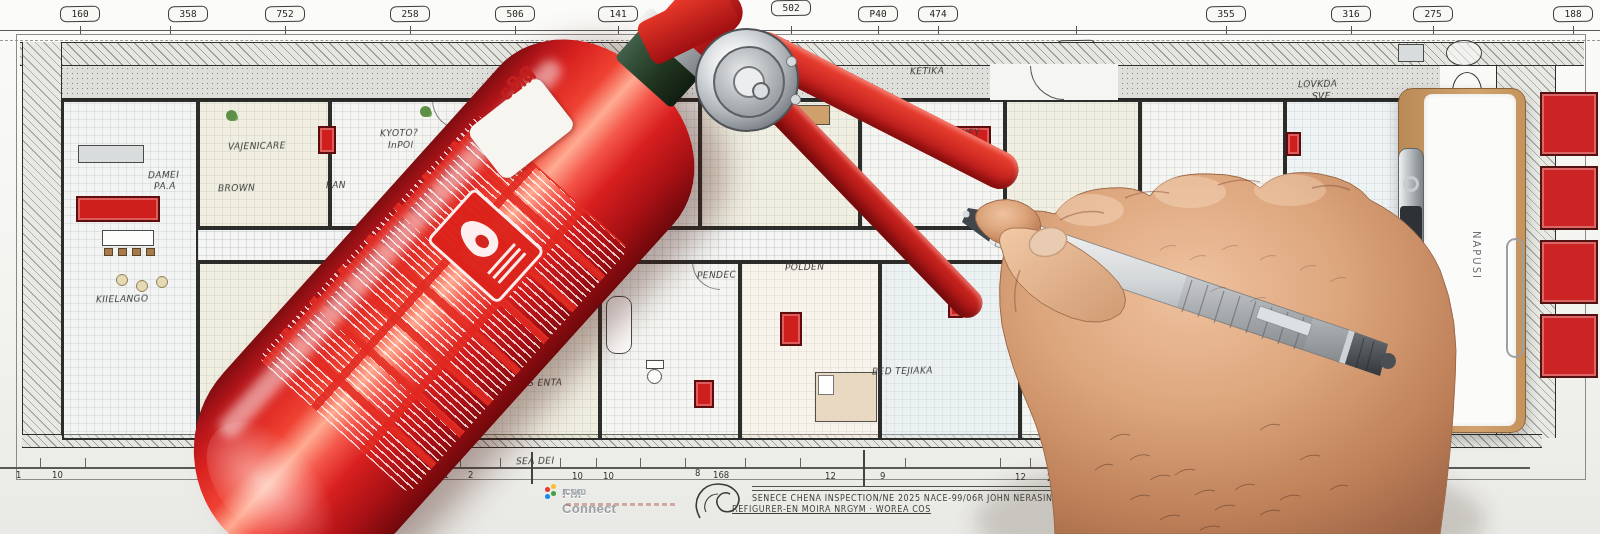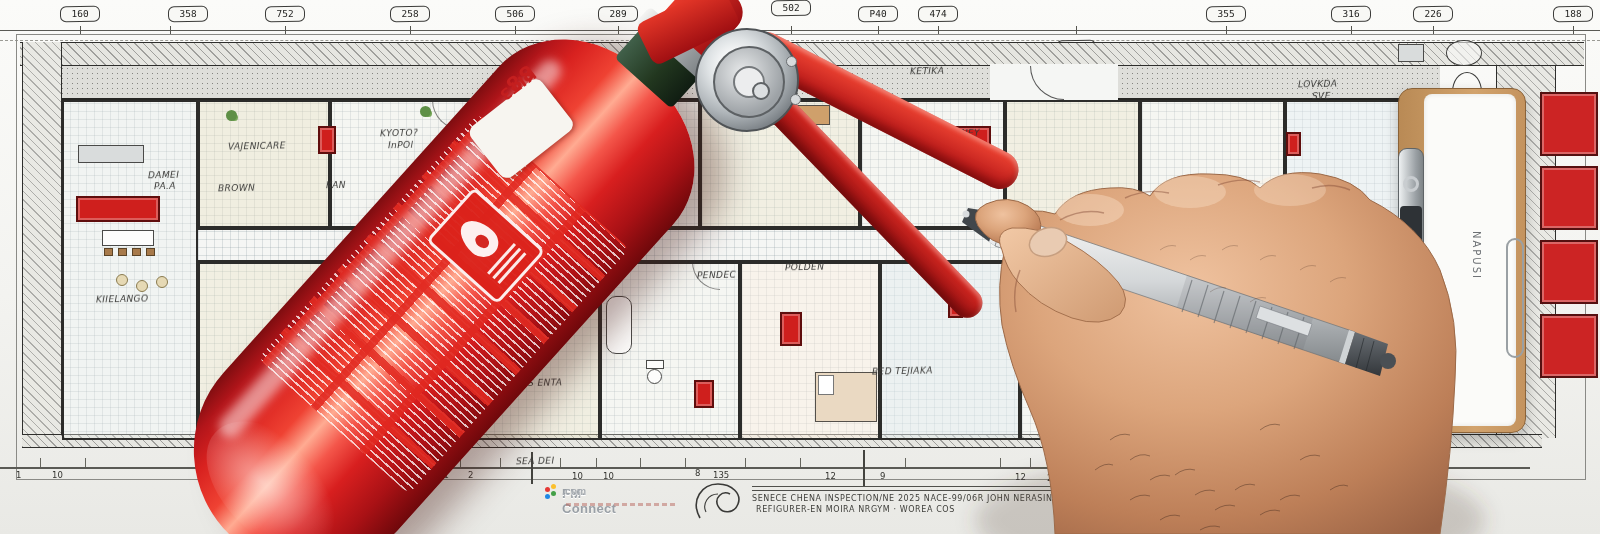--- a/index.html
+++ b/index.html
@@ -127,29 +127,29 @@
 
 <div id="stage">
 
   <div style="left:0;top:30px;width:1600px;height:1px;background:#5a5a55;"></div>
   <div class="sketchline" style="left:0;top:40px;width:1600px;height:0;"></div>
   <span class="dimbox" style="left:60px;top:6px;">160</span>
   <span class="dimbox" style="left:150px;top:6px;margin-left:18px;">358</span>
   <span class="dimbox" style="left:265px;top:6px;">752</span>
   <span class="dimbox" style="left:390px;top:6px;">258</span>
   <span class="dimbox" style="left:495px;top:6px;">506</span>
-  <span class="dimbox" style="left:598px;top:6px;">289</span>
+  <span class="dimbox" style="left:598px;top:6px;">141</span>
   <span class="dimbox" style="left:698px;top:6px;">021</span>
   <span class="dimbox" style="left:771px;top:0;">502</span>
   <span class="dimbox" style="left:858px;top:6px;">P40</span>
   <span class="dimbox" style="left:918px;top:6px;">474</span>
   <span class="dimbox" style="left:1056px;top:6px;margin-top:34px;">360</span>
   <span class="dimbox" style="left:1206px;top:6px;">355</span>
   <span class="dimbox" style="left:1331px;top:6px;">316</span>
-  <span class="dimbox" style="left:1413px;top:6px;">226</span>
+  <span class="dimbox" style="left:1413px;top:6px;">275</span>
   <span class="dimbox" style="left:1553px;top:6px;">188</span>
   <i class="tick" style="left:80px;top:26px;"></i>
     <i class="tick" style="left:170px;top:26px;"></i>
   <i class="tick" style="left:285px;top:26px;"></i>
     <i class="tick" style="left:410px;top:26px;"></i>
   <i class="tick" style="left:515px;top:26px;"></i>
     <i class="tick" style="left:618px;top:26px;"></i>
   <i class="tick" style="left:718px;top:26px;"></i>
     <i class="tick" style="left:791px;top:26px;"></i>
   <i class="tick" style="left:878px;top:26px;"></i>
@@ -269,21 +269,21 @@
     <i class="btick" style="left:1180px;top:458px;z-index:2;"></i>
   <span class="bnum" style="left:16px;top:470px;z-index:2;">1</span>
   <span class="bnum" style="left:52px;top:470px;z-index:2;">10</span>
   <span class="bnum" style="left:352px;top:469px;z-index:2;">8</span>
   <span class="bnum" style="left:391px;top:470px;z-index:2;">100</span>
   <span class="bnum" style="left:438px;top:470px;z-index:2;">11</span>
   <span class="bnum" style="left:468px;top:470px;z-index:2;">2</span>
   <span class="bnum" style="left:572px;top:471px;z-index:2;">10</span>
   <span class="bnum" style="left:603px;top:471px;z-index:2;">10</span>
   <span class="bnum" style="left:695px;top:468px;z-index:2;">8</span>
-  <span class="bnum" style="left:713px;top:470px;z-index:2;">135</span>
+  <span class="bnum" style="left:713px;top:470px;z-index:2;">168</span>
   <span class="bnum" style="left:825px;top:471px;z-index:2;">12</span>
   <span class="bnum" style="left:880px;top:471px;z-index:2;">9</span>
   <span class="bnum" style="left:1015px;top:472px;z-index:2;">12</span>
   <span class="bnum" style="left:1047px;top:473px;z-index:2;">20</span>
 
   <div class="sketchellipse" style="left:1446px;top:40px;width:36px;height:26px;"></div>
   <div class="sketchellipse" style="left:1452px;top:72px;width:30px;height:40px;"></div>
   <div class="grayf" style="left:1398px;top:44px;width:26px;height:18px;z-index:2;"></div>
   <div class="shelf" style="left:1540px;top:92px;width:58px;height:64px;"></div>
   <div class="shelf" style="left:1540px;top:166px;width:58px;height:64px;"></div>
@@ -429,21 +429,21 @@
     </g>
   </svg>
 
   <svg style="left:688px;top:478px;z-index:3;" width="58" height="50" viewBox="0 0 58 50">
     <path d="M12 40 C2 22 14 6 30 6 C44 6 54 16 50 26 C46 36 34 36 30 28 C26 20 34 12 42 16" fill="none" stroke="#3a3a38" stroke-width="1.6"></path>
     <path d="M18 34 C14 26 20 16 30 16" fill="none" stroke="#3a3a38" stroke-width="1.1"></path>
   </svg>
   <div class="caprule" style="left:752px;top:486px;width:478px;"></div>
   <div class="caprule" style="left:752px;top:490px;width:478px;"></div>
   <span class="capline" style="left:752px;top:494px;">SENECE CHENA INSPECTION/NE 2025 NACE-99/06R JOHN NERASINSO 2014 YTRA PY.</span>
-  <span class="capline" style="left:756px;top:505px;">REFIGURER-EN MOIRA NRGYM · WOREA COS</span>
+  <span class="capline" style="left:732px;top:505px;text-decoration:underline;">REFIGURER-EN MOIRA NRGYM · WOREA COS</span>
 
   <span class="wmdot" style="left:545px;top:487px;width:5px;height:5px;background:#e53935;"></span>
   <span class="wmdot" style="left:551px;top:491px;width:5px;height:5px;background:#43a047;"></span>
   <span class="wmdot" style="left:545px;top:494px;width:5px;height:5px;background:#1e88e5;"></span>
   <span class="wmdot" style="left:551px;top:484px;width:5px;height:5px;background:#fbc02d;"></span>
   <span class="wmtext" style="left:562px;top:486px;z-index:3;">
       <b>FM-Connect</b>
       <span class="wmtld">.com</span>
     </span>
   <div class="wmsmudge" style="left:566px;top:503px;width:112px;height:3px;"></div>

